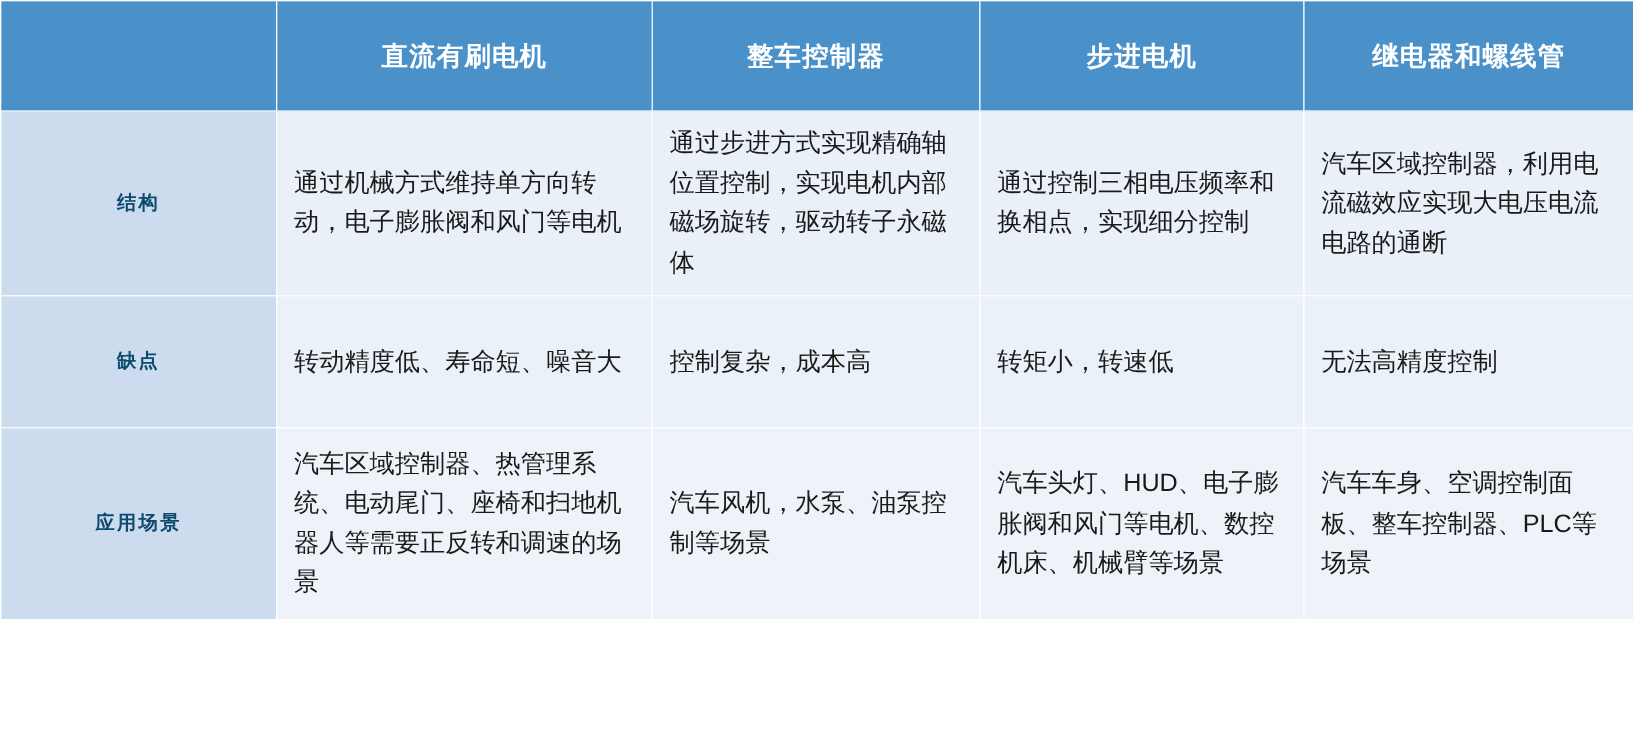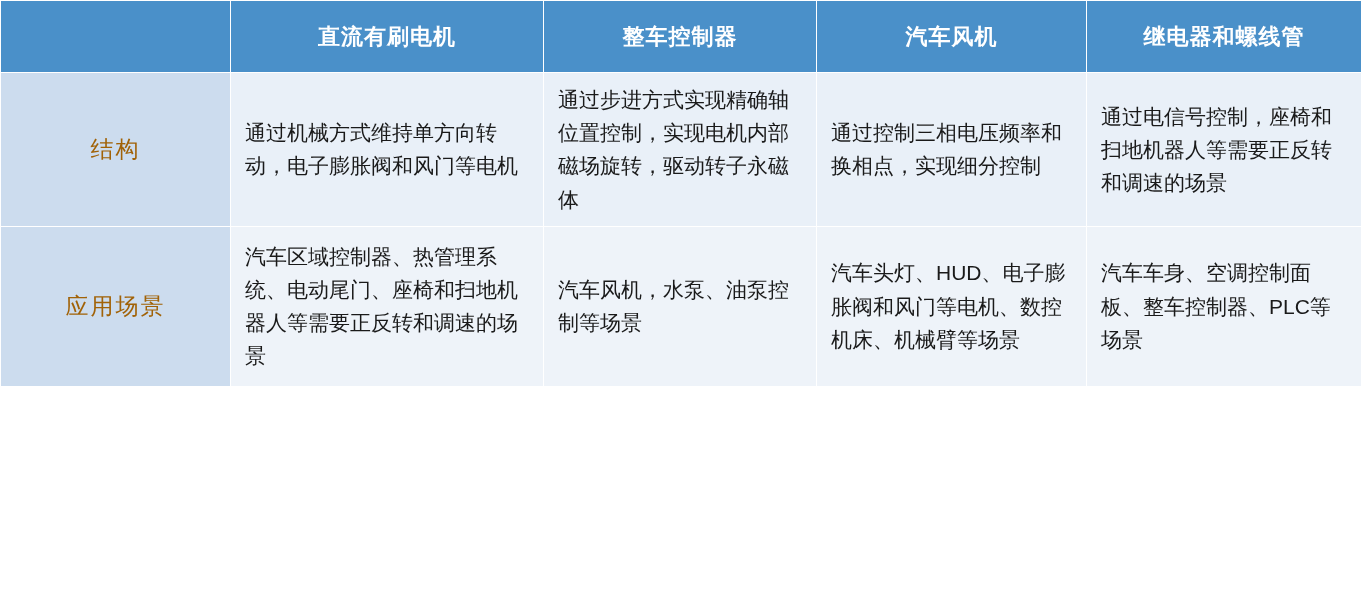--- a/index.html
+++ b/index.html
@@ -31,33 +31,33 @@
     padding: 10px 14px;
     box-sizing: border-box;
   }
 
   thead th {
     background: #4a90c9;
     color: #ffffff;
     font-size: 22px;
     font-weight: bold;
     text-align: center;
-    height: 72px;
+    height: 92px;
     padding: 8px 10px;
     letter-spacing: 1px;
   }
   thead th.corner-cell {
     background: #4a90c9;
   }
 
   tbody th.row-label {
     background: #ccdcee;
-    color: #a16207;
-    font-size: 23px;
-    font-weight: normal;
+    color: #0c4a6e;
+    font-size: 16px;
+    font-weight: bold;
     text-align: center;
     letter-spacing: 2px;
   }
   tbody td.cell {
     background: #e8eff7;
     color: #1a1a1a;
     font-size: 21px;
     line-height: 1.58;
     text-align: left;
   }
@@ -94,31 +94,38 @@
     <col class="c-col-1">
     <col class="c-col-2">
     <col class="c-col-3">
     <col class="c-col-4">
   </colgroup>
   <thead>
     <tr>
       <th class="corner-cell"></th>
       <th>直流有刷电机</th>
       <th>整车控制器</th>
-      <th>汽车风机</th>
+      <th>步进电机</th>
       <th>继电器和螺线管</th>
     </tr>
   </thead>
   <tbody>
     <tr class="row-structure">
       <th class="row-label">结构</th>
       <td class="cell">通过机械方式维持单方向转动，电子膨胀阀和风门等电机</td>
       <td class="cell">通过步进方式实现精确轴位置控制，实现电机内部磁场旋转，驱动转子永磁体</td>
       <td class="cell">通过控制三相电压频率和换相点，实现细分控制</td>
-      <td class="cell">通过电信号控制，座椅和扫地机器人等需要正反转和调速的场景</td>
+      <td class="cell">汽车区域控制器，利用电流磁效应实现大电压电流电路的通断</td>
+    </tr>
+    <tr class="row-disadvantages">
+      <th class="row-label">缺点</th>
+      <td class="cell">转动精度低、寿命短、噪音大</td>
+      <td class="cell">控制复杂，成本高</td>
+      <td class="cell">转矩小，转速低</td>
+      <td class="cell">无法高精度控制</td>
     </tr>
     <tr class="row-applications">
       <th class="row-label">应用场景</th>
       <td class="cell">汽车区域控制器、热管理系统、电动尾门、座椅和扫地机器人等需要正反转和调速的场景</td>
       <td class="cell">汽车风机，水泵、油泵控制等场景</td>
       <td class="cell">汽车头灯、HUD、电子膨胀阀和风门等电机、数控机床、机械臂等场景</td>
       <td class="cell">汽车车身、空调控制面板、整车控制器、PLC等场景</td>
     </tr>
   </tbody>
 </table>

